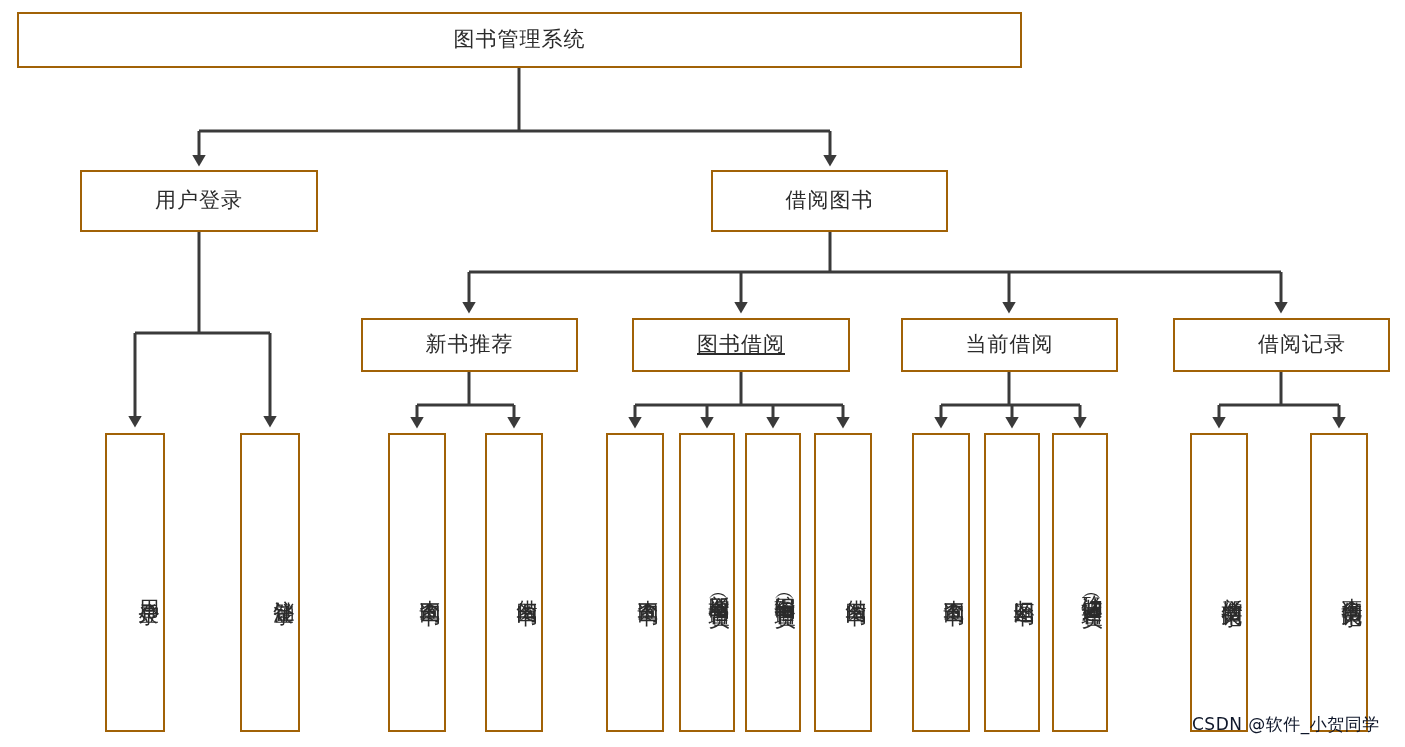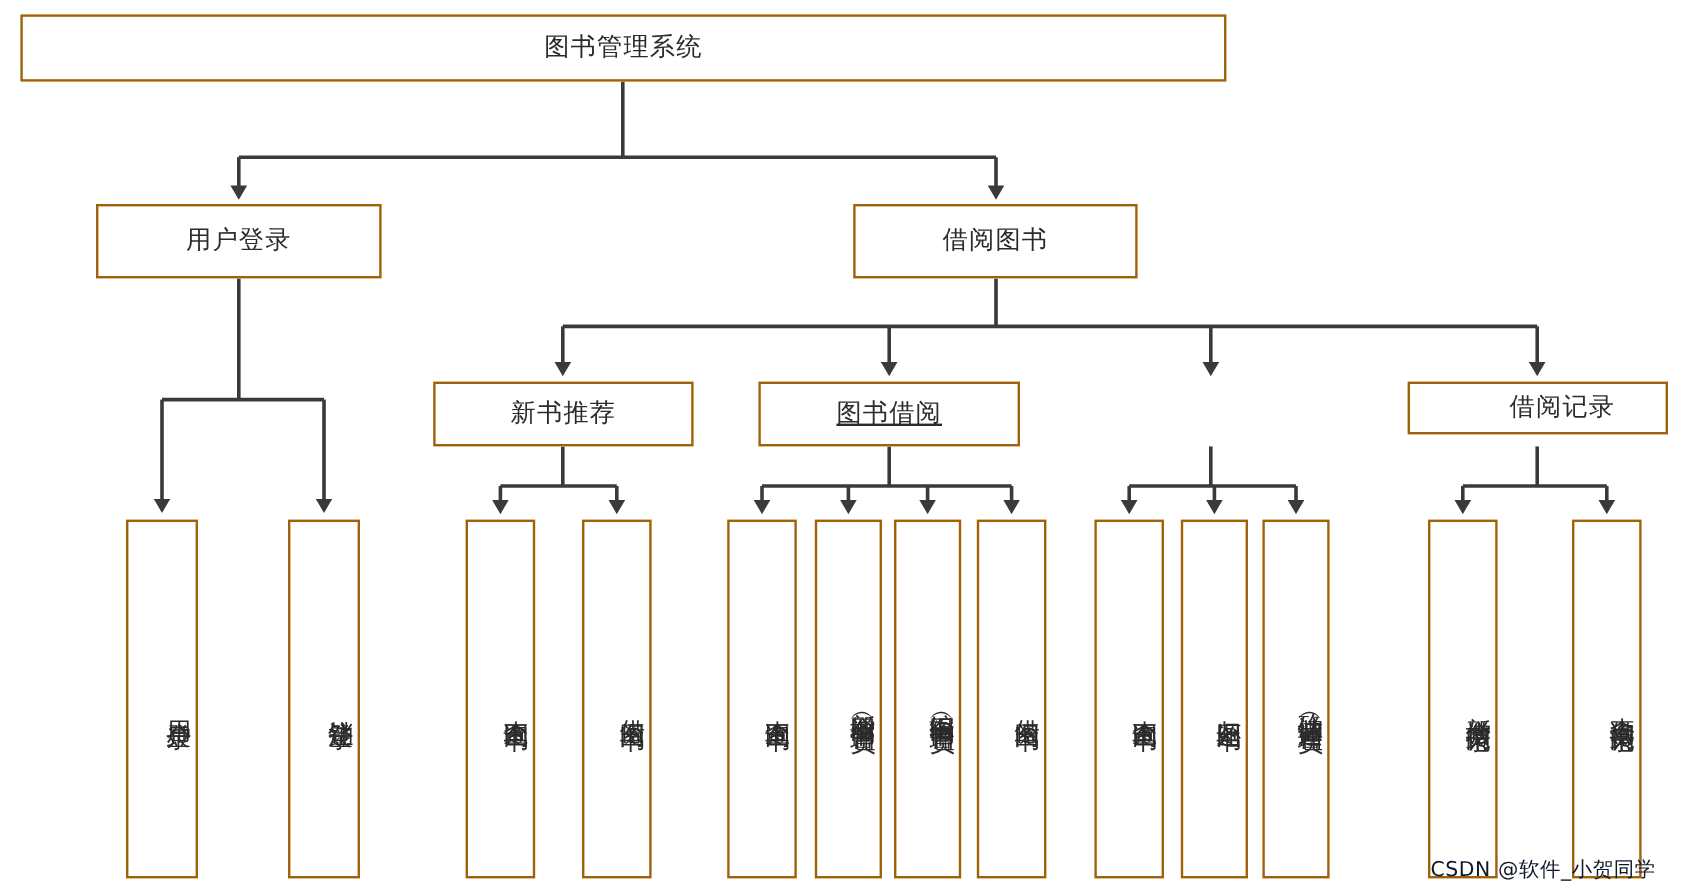--- a/index.html
+++ b/index.html
@@ -136,21 +136,24 @@
   <div class="node horiz" id="node-l2-1" style="left: 711px; top: 170px; width: 237px; height: 62px;">
     <span>借阅图书</span>
   </div>
 
   <div class="node horiz" id="node-l3-0" style="left: 361px; top: 318px; width: 217px; height: 54px;">
     <span>新书推荐</span>
   </div>
   <div class="node horiz" id="node-l3-1" style="left: 632px; top: 318px; width: 218px; height: 54px; text-decoration: underline;">
     <span>图书借阅</span>
   </div>
-  <div class="node horiz" id="node-l3-3" style="left: 1173px; top: 318px; width: 217px; height: 44px; padding-left: 41px;">
+  <div class="node horiz" id="node-l3-2" style="left: 901px; top: 318px; width: 217px; height: 54px;">
+    <span>当前借阅</span>
+  </div>
+  <div class="node horiz" id="node-l3-3" style="left: 1173px; top: 318px; width: 217px; height: 54px; padding-left: 41px;">
     <span>借阅记录</span>
   </div>
 
   <div class="node vert" id="leaf-0" style="left: 105px; top: 433px; width: 60px; height: 299px;">
     <span class="vlabel">用户登录</span>
   </div>
   <div class="node vert" id="leaf-1" style="left: 240px; top: 433px; width: 60px; height: 299px;">
     <span class="vlabel">注销登录</span>
   </div>
   <div class="node vert" id="leaf-2" style="left: 388px; top: 433px; width: 58px; height: 299px;">

